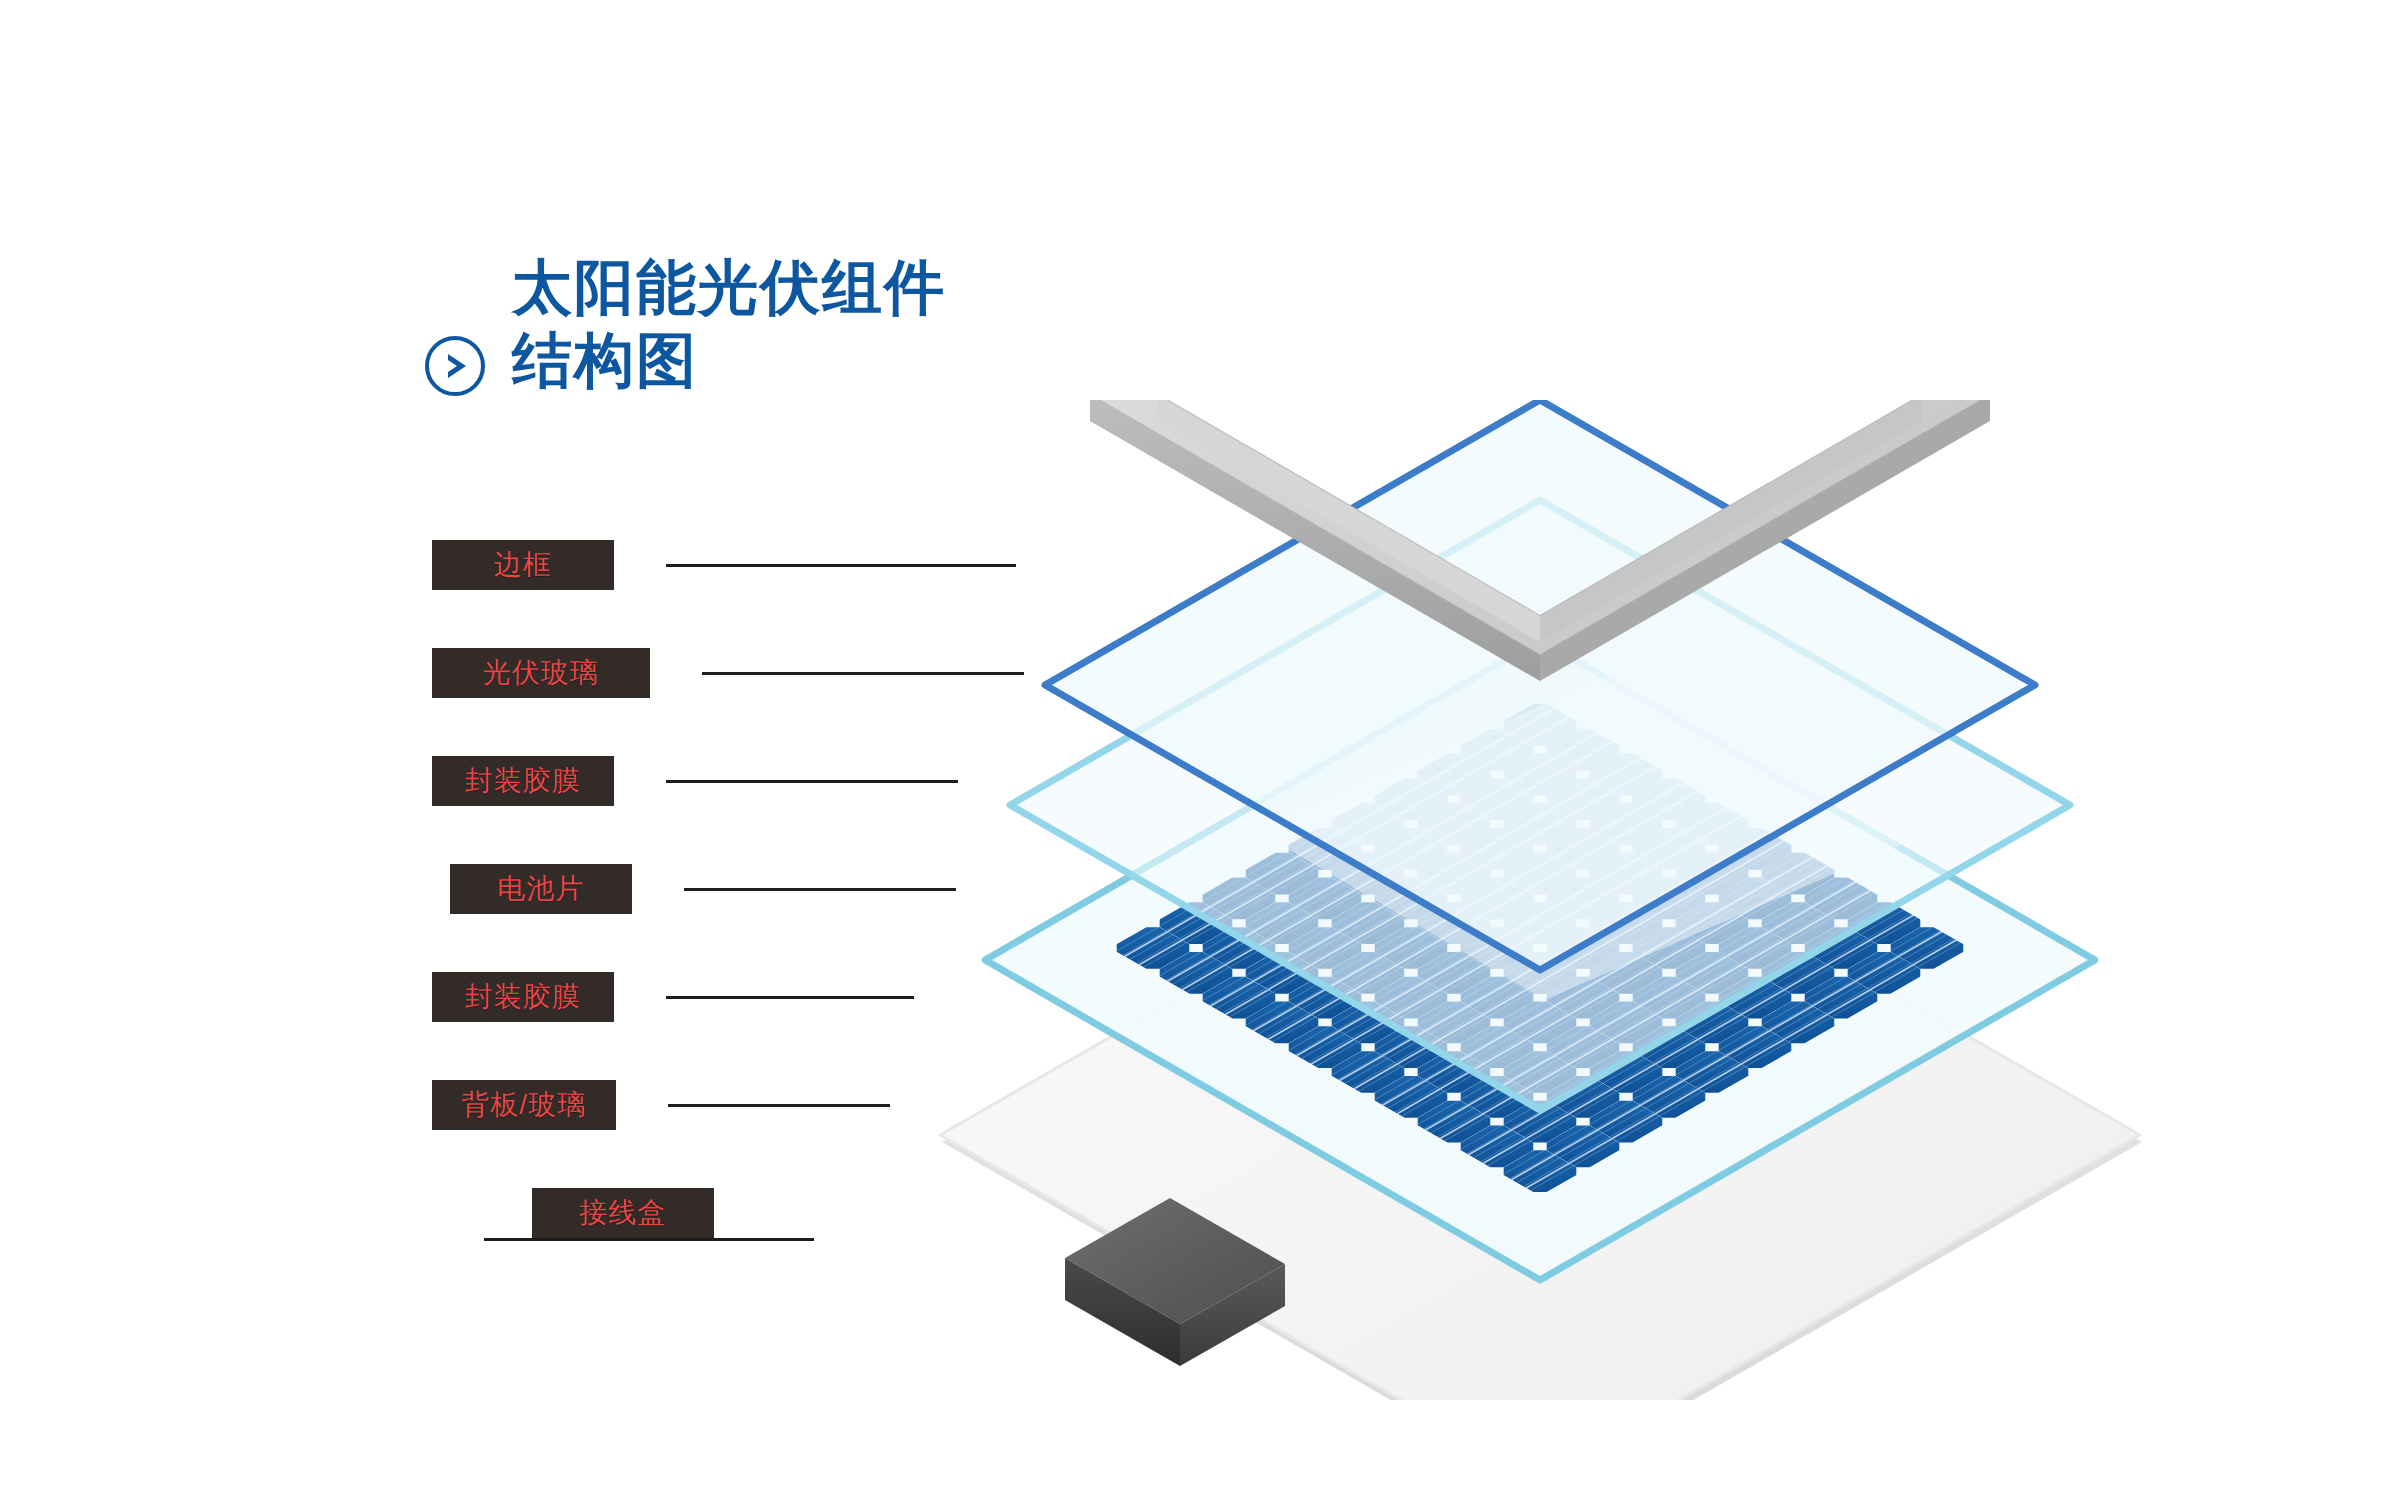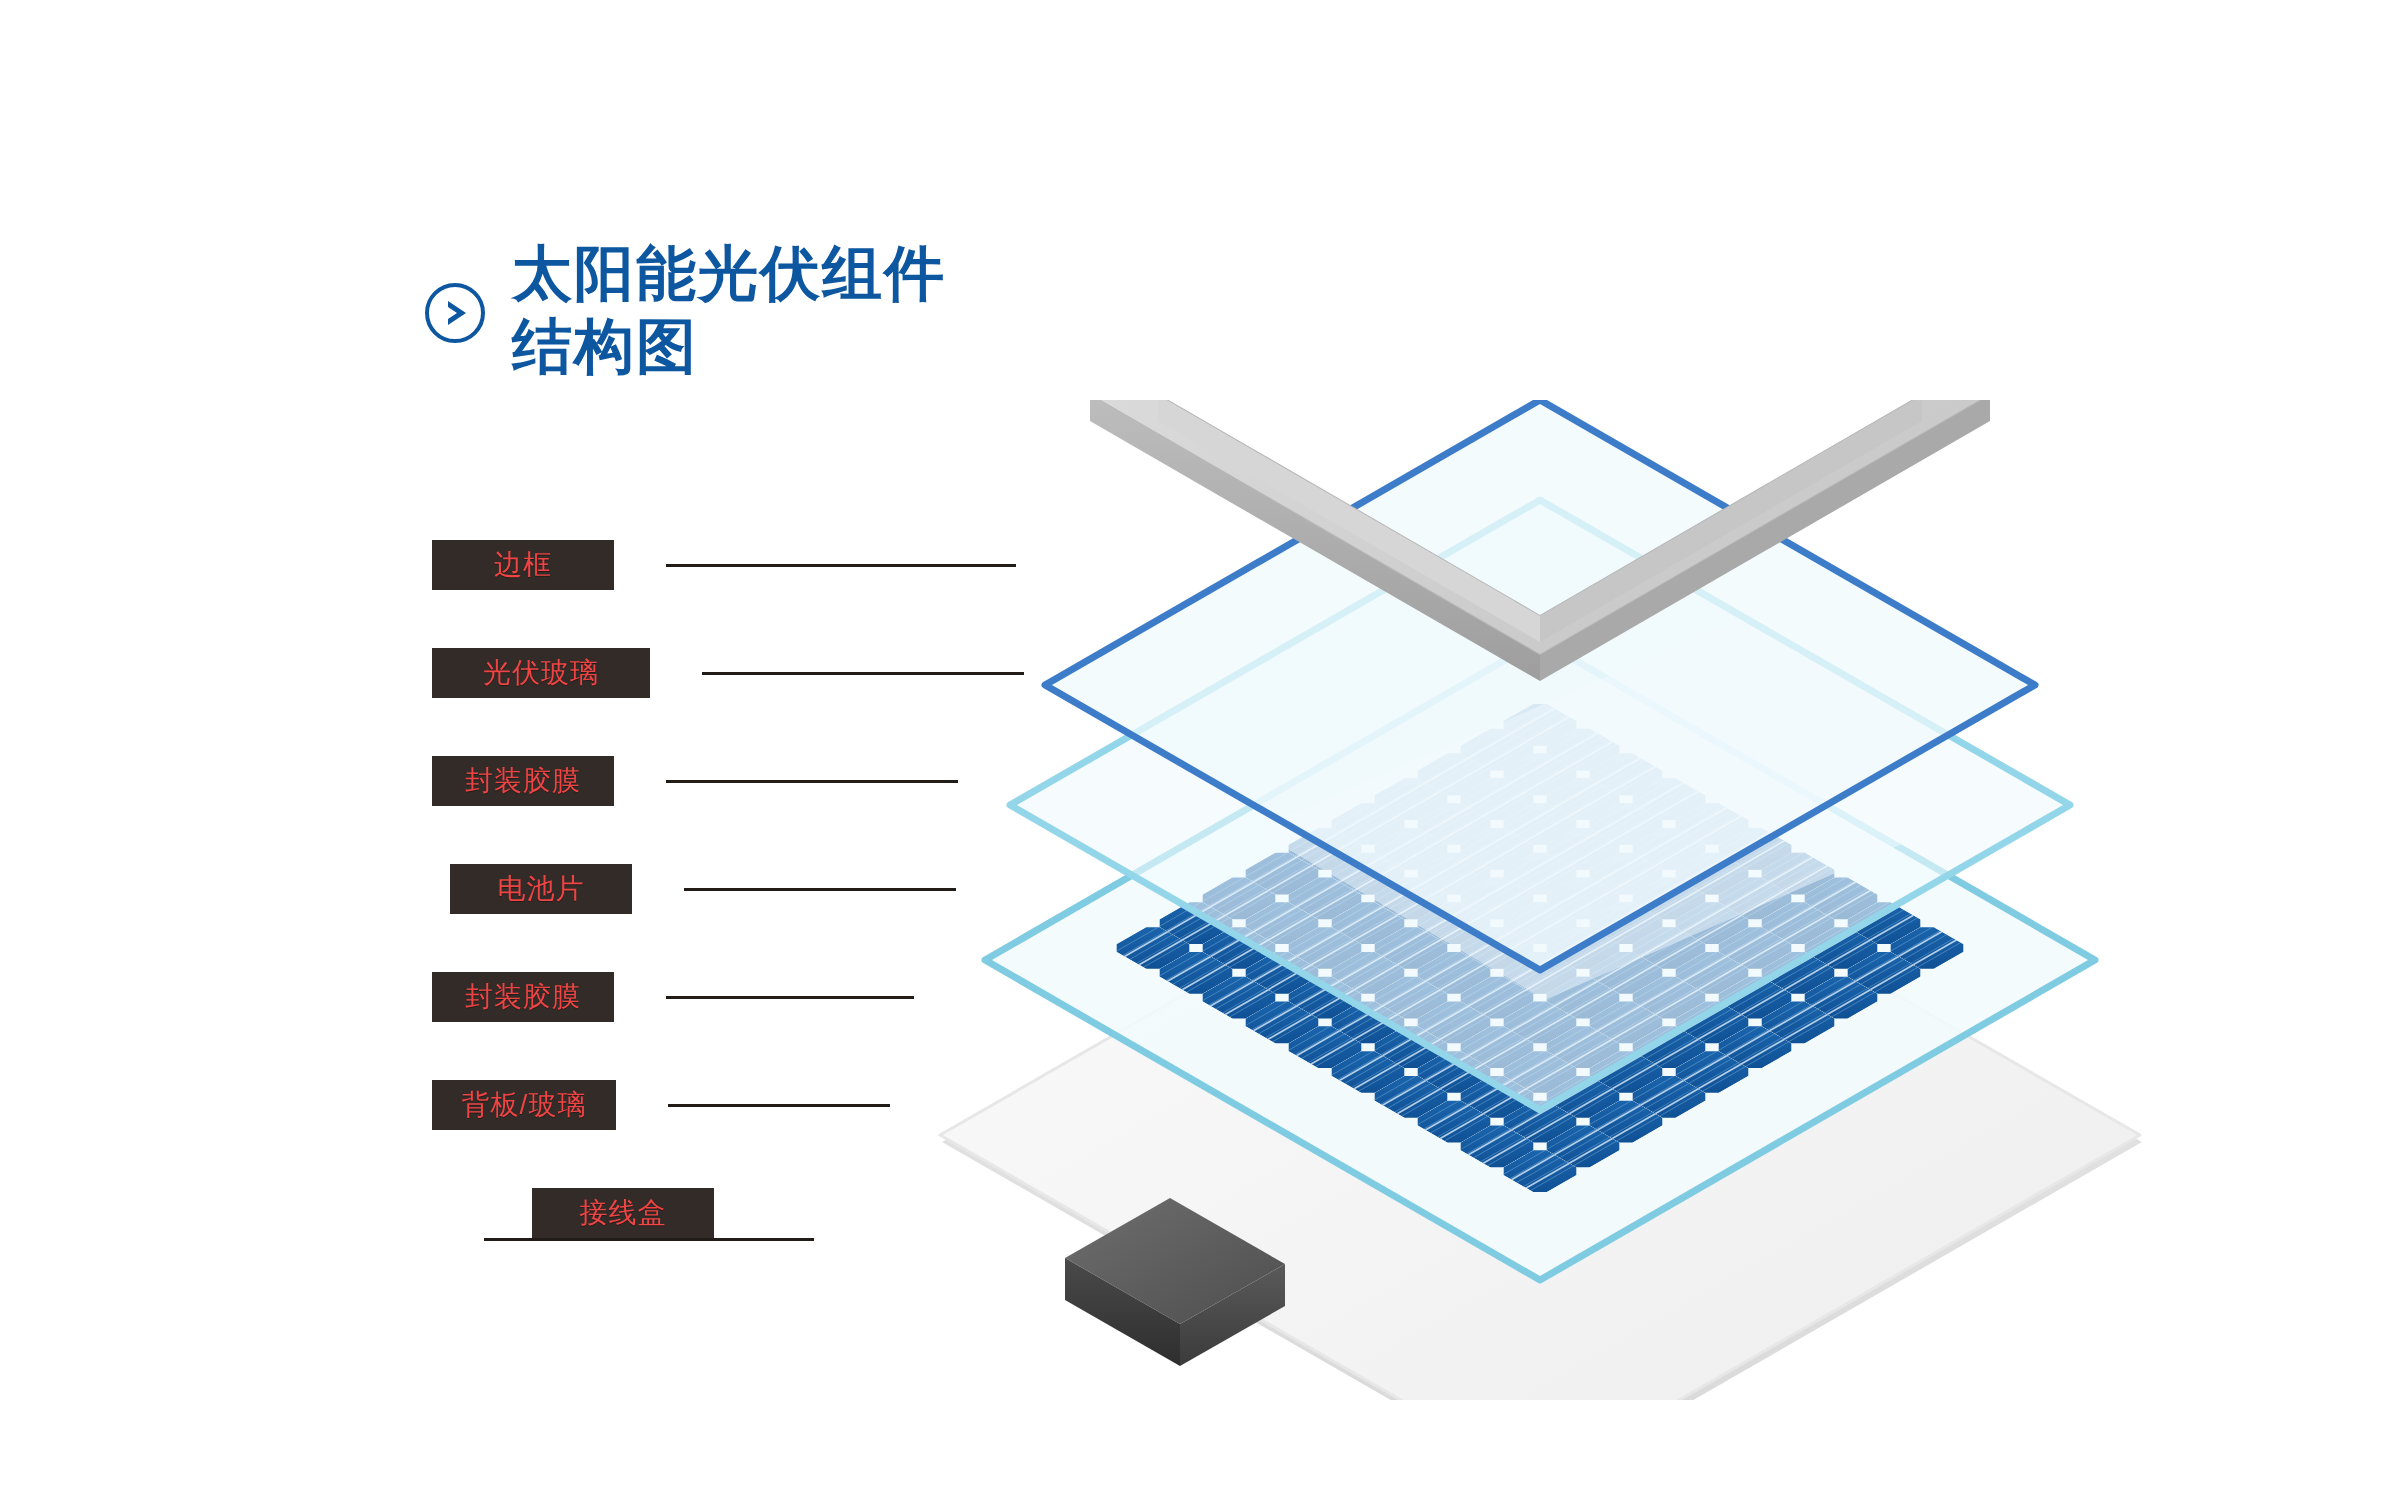--- a/index.html
+++ b/index.html
@@ -3,21 +3,21 @@
 <meta charset="utf-8">
 <style>
   html,body{margin:0;padding:0;background:#ffffff;}
   body{
     width:2400px;height:1495px;position:relative;overflow:hidden;
     font-family:"Liberation Sans","DejaVu Sans",sans-serif;
   }
   #stage{position:absolute;inset:0;width:2400px;height:1495px;}
 
   
-  .title-block{position:absolute;left:424px;top:237px;display:flex;align-items:center;}
+  .title-block{position:absolute;left:424px;top:251px;display:flex;align-items:flex-end;}
   .title-icon{width:62px;height:62px;flex:0 0 62px;margin-top:6px;margin-right:26px;}
   .title-text{
     color:#0d56a0;font-size:60px;line-height:1.22;font-weight:700;
     letter-spacing:2px;white-space:pre-line;
   }
 
   
   .labels{position:absolute;left:0;top:0;}
   .label-row{position:absolute;display:flex;align-items:center;}
   .label-chip{

